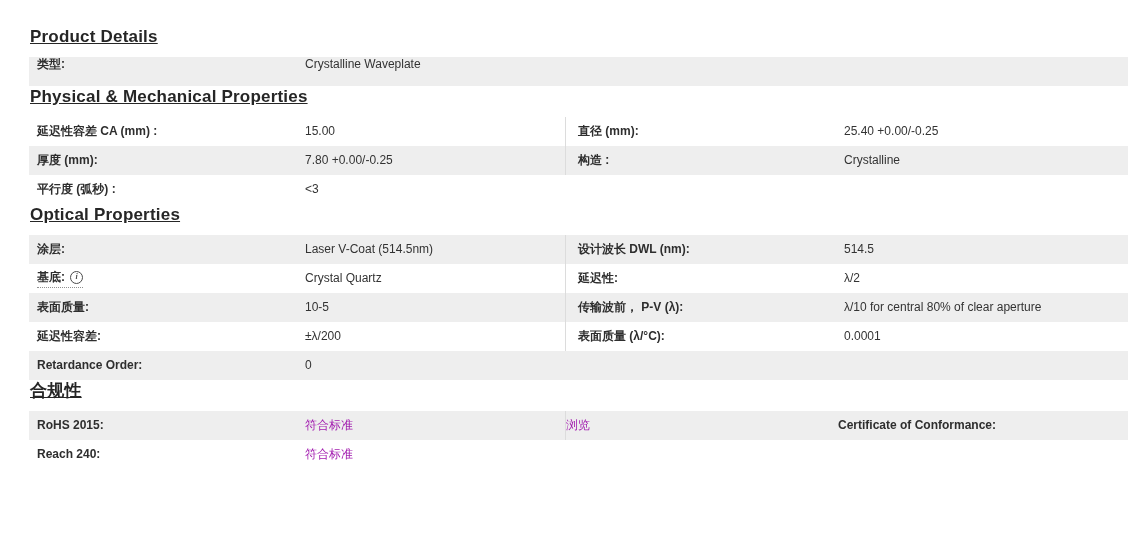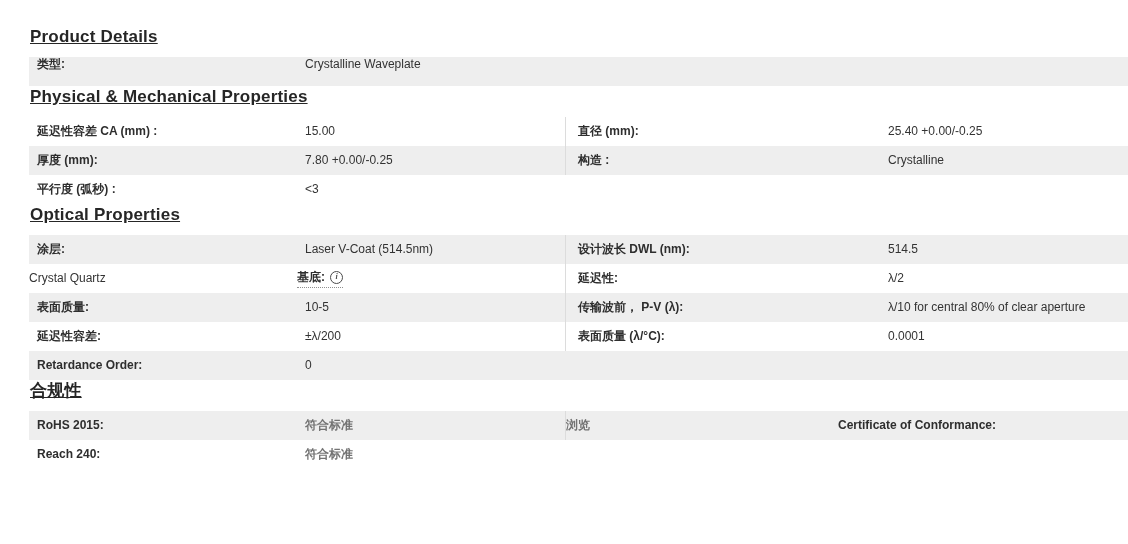--- a/index.html
+++ b/index.html
@@ -13,28 +13,28 @@
   .section.first{margin-top:0;}
   .sec-title{
     font-size:17px;line-height:21px;font-weight:bold;color:#262626;
     margin:0 0 10px 1px;letter-spacing:.2px;text-decoration:underline;
   }
   .tbl{width:1111px;}
   .row{display:flex;min-height:29px;align-items:stretch;background:#fff;}
   .row.shade{background:#eeeeee;}
   .half{display:flex;align-items:center;}
   .half.l{width:536px;}
-  .half.r{width:539px;gap:44px;}
+  .half.r{width:539px;}
   .half.r.divided{border-left:1px solid #dcdcdc;width:538px;}
   .cell{font-size:12px;line-height:15px;}
   .lbl{font-weight:bold;color:#2e2e2e;}
   .lbl.s,.lbl.lc{width:268px;padding-left:8px;box-sizing:content-box;}
   .lbl.rc{width:266px;padding-left:12px;box-sizing:content-box;}
   .val{flex:1;color:#333;}
-  a.spec-link{color:#737373;text-decoration:none;cursor:pointer;font-weight:bold;}
+  a.spec-link{color:#a21caf;text-decoration:none;cursor:pointer;}
   .tip-wrap{display:inline-flex;align-items:center;border-bottom:1px dotted #8f8f8f;padding-bottom:2px;cursor:help;}
   .info-icon{
     display:inline-flex;align-items:center;justify-content:center;
     width:11px;height:11px;border:1px solid #4a4a4a;border-radius:50%;
     font-size:8px;line-height:1;color:#4a4a4a;margin-left:5px;
     font-family:"Liberation Serif","DejaVu Serif",serif;font-style:italic;font-weight:bold;
   }
 </style>
 </head>
 <body>
@@ -95,27 +95,27 @@
           <div class="cell lbl lc">涂层:</div>
           <div class="cell val">Laser V-Coat (514.5nm)</div>
         </div>
         <div class="half r divided">
           <div class="cell lbl rc">设计波长 DWL (nm):</div>
           <div class="cell val">514.5</div>
         </div>
       </div>
       <div class="row">
         <div class="half l">
-          <div class="cell val">Crystal Quartz</div>
           <div class="cell lbl lc">
             <span class="tip-wrap">
               <span>基底:</span>
               <span class="info-icon">i</span>
             </span>
           </div>
+          <div class="cell val">Crystal Quartz</div>
         </div>
         <div class="half r divided">
           <div class="cell lbl rc">延迟性:</div>
           <div class="cell val">λ/2</div>
         </div>
       </div>
       <div class="row shade">
         <div class="half l">
           <div class="cell lbl lc">表面质量:</div>
           <div class="cell val">10-5</div>

